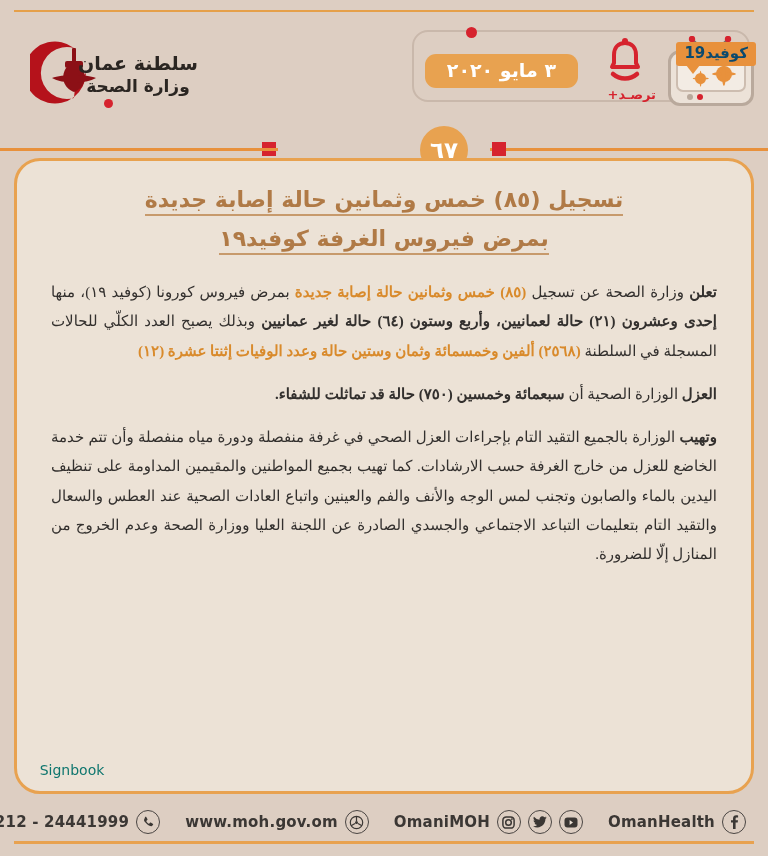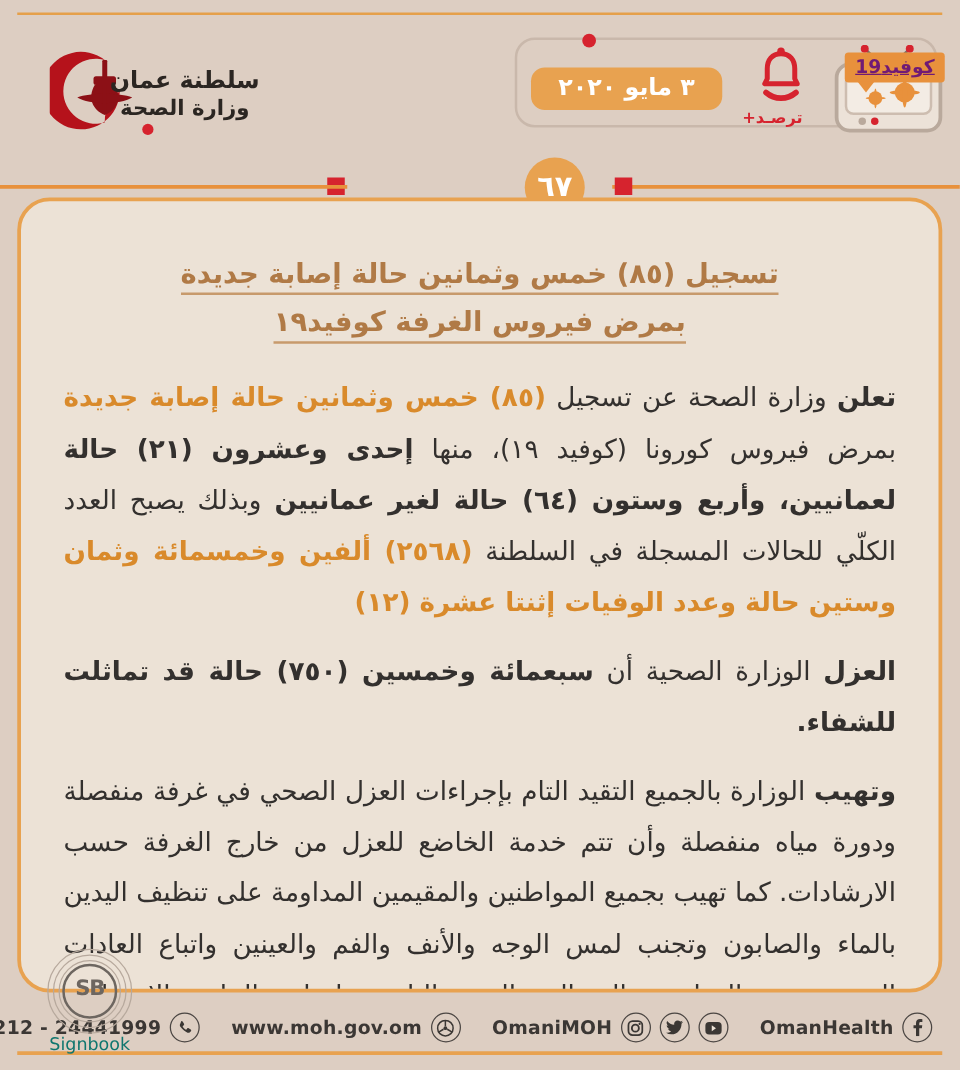--- a/index.html
+++ b/index.html
@@ -139,48 +139,47 @@
     background: #e8913c;
   }
   .virus-a { width: 16px; height: 16px; bottom: 8px; right: 12px; }
   .virus-b { width: 11px; height: 11px; bottom: 6px; right: 38px; }
 
   .tv-bubble {
     position: absolute;
     top: 6px;
     right: -2px;
     background: #e8913c;
-    color: #701a75;
+    color: #0c4a6e;
     font-size: 15px;
     font-weight: bold;
     padding: 2px 8px 3px 8px;
     border-radius: 3px;
     white-space: nowrap;
     line-height: 1.25;
     z-index: 4;
-    text-decoration: underline;
   }
   .tv-bubble::after {
     content: "";
     position: absolute;
     bottom: -8px;
     left: 10px;
     border-left: 7px solid transparent;
     border-right: 7px solid transparent;
     border-top: 9px solid #e8913c;
   }
 
   
   .bell-block {
     position: absolute;
     top: 22px;
     right: 112px;
     width: 62px;
     height: 74px;
-    text-align: left;
+    text-align: right;
   }
   .bell-block svg { display: block; margin: 0 auto; }
   .bell-label {
     color: #d6232e;
     font-size: 13px;
     font-weight: bold;
     margin-top: 1px;
     letter-spacing: 0.5px;
   }
 
@@ -196,21 +195,21 @@
     padding: 5px 22px 7px 22px;
     border-radius: 11px;
     white-space: nowrap;
     letter-spacing: 1px;
   }
 
   
   .logo {
     position: absolute;
     top: 18px;
-    left: 28px;
+    left: 18px;
     width: 190px;
     height: 82px;
     padding-left: 12px;
   }
   .logo svg { display: block; }
   .logo-dot {
     position: absolute;
     bottom: 6px;
     left: 86px;
     width: 9px;
@@ -273,43 +272,44 @@
   .card {
     position: absolute;
     top: 158px;
     left: 14px;
     right: 14px;
     bottom: 62px;
     border: 3px solid #e8a250;
     border-radius: 26px;
     background: #ece2d6;
     box-sizing: border-box;
-    padding: 40px 34px 16px 34px;
+    padding: 20px 34px 16px 34px;
     overflow: hidden;
   }
 
   .headline {
     text-align: center;
     color: #b07a46;
     font-size: 22px;
     font-weight: bold;
     line-height: 1.75;
     margin: 0 0 20px 0;
   }
   .headline span {
     border-bottom: 2px solid #c79a6c;
     padding-bottom: 2px;
   }
 
   .body-text {
     color: #33302e;
-    font-size: 21px;
+    font-size: 15px;
     line-height: 1.95;
     text-align: justify;
     margin: 0 0 14px 0;
+    font-family: Liberation Serif, serif;
   }
   .b { font-weight: bold; }
   .hl { color: #d98a2b; font-weight: bold; }
   .body-text.bold-all { font-weight: bold; }
 
   
   .footer {
     position: absolute;
     bottom: 0;
     left: 0;
@@ -542,23 +542,17 @@
 
       <span class="fi">
         <svg width="13" height="13" viewBox="0 0 13 13">
             <path d="M3.1 1.1c.4-.4 1-.3 1.3.2l1 1.6c.25.4.17.9-.18 1.2l-.7.6c-.2.17-.25.45-.12.68.5.9 1.35 1.75 2.25 2.25.23.13.5.08.68-.12l.6-.7c.3-.35.8-.43 1.2-.18l1.6 1c.5.3.6.9.2 1.3l-.8.8c-.5.5-1.25.65-1.9.37C6.6 9.4 4.3 7.7 2.5 5.4 1.95 4.7 1.9 3.7 2.4 3z" fill="#3b3734"></path>
           </svg>
       </span>
       <span class="ftxt">1212 - 24441999</span>
     </div>
 
     <div class="signbook">
-      <div class="sb-rings">
-        <i></i>
-          <i></i>
-          <i></i>
-        <span class="sb-core">SB</span>
-      </div>
       <div class="sb-label">Signbook</div>
     </div>
   </div>
 
 </div>
 
 </body></html>

